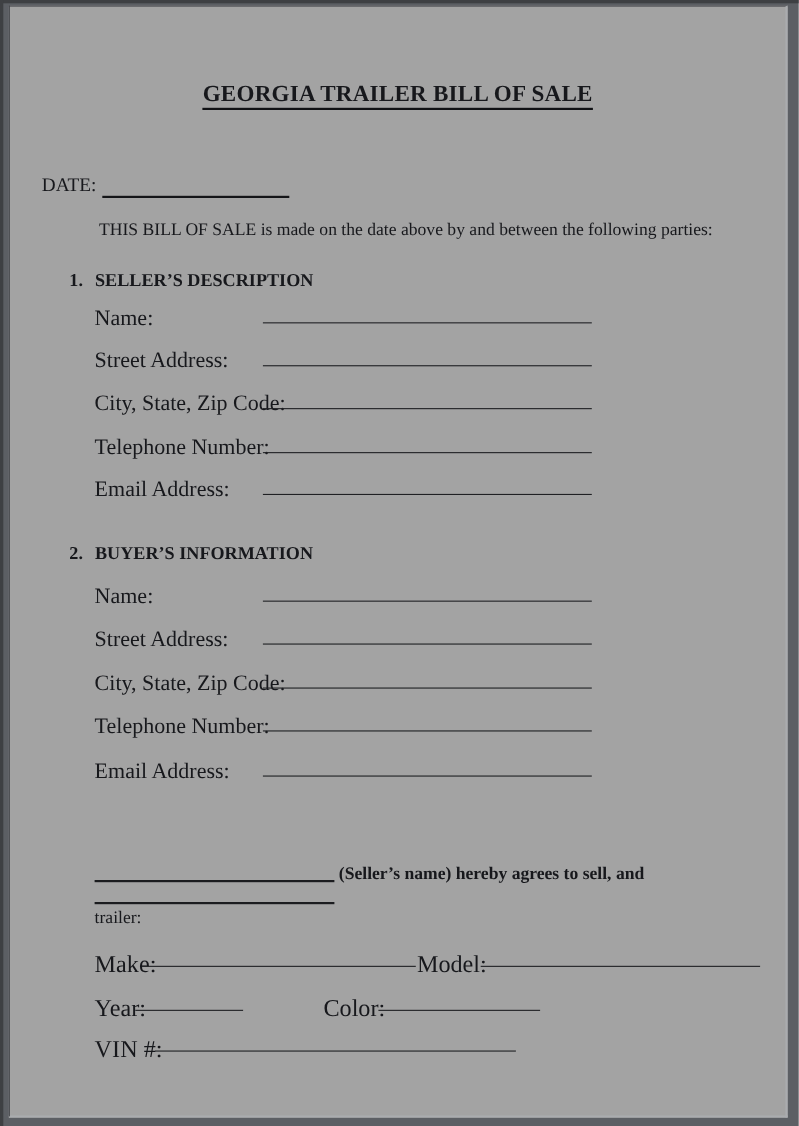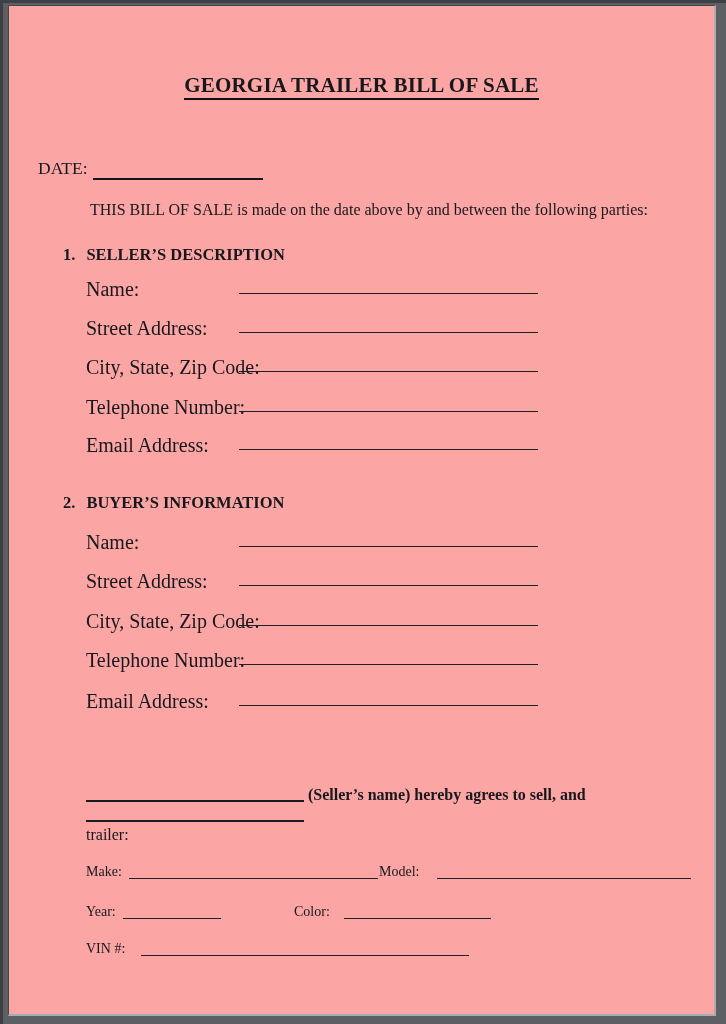--- a/index.html
+++ b/index.html
@@ -14,21 +14,21 @@
     background: #5c5f64;
     border-top: 3px solid #3e4043;
     border-left: 3px solid #3e4043;
     box-sizing: border-box;
     overflow: hidden;
   }
   .page {
     position: absolute;
     left: 5px; top: 2px;           
     width: 708px; height: 1011px;
-    background: #fca5a5;
+    background: #a3a3a3;
     border-style: solid;
     border-width: 1px 2px 2px 1px;
     border-color: #46484c #aaacaf #aaacaf #46484c;
     box-sizing: border-box;
   }
   .title-wrap {
     position: absolute; top: 67px; left: 0; width: 100%;
     text-align: center;
   }
   .title-text {
@@ -61,21 +61,21 @@
     border-bottom: 1.5px solid #1f2023;
   }
   .clause-row { position: absolute; left: 0; width: 100%; height: 20px; font-weight: bold; }
   .clause-blank {
     position: absolute; left: 77px; top: 0;
     width: 218px; height: 14px;
     border-bottom: 2px solid #1b1c1f;
   }
   .clause-text { position: absolute; left: 299px; top: 0; font-size: 16px; white-space: nowrap; }
   .plain-text { position: absolute; font-size: 16px; white-space: nowrap; }
-  .t-label { position: absolute; font-size: 14px; white-space: nowrap; }
+  .t-label { position: absolute; font-size: 22px; white-space: nowrap; }
   .t-line { position: absolute; height: 14px; border-bottom: 1.5px solid #1f2023; }
 </style>
 </head>
 <body>
 
 <div class="viewer">
   <div class="page">
 
     <div class="title-wrap">
       <span class="title-text">GEORGIA TRAILER BILL OF SALE</span>

